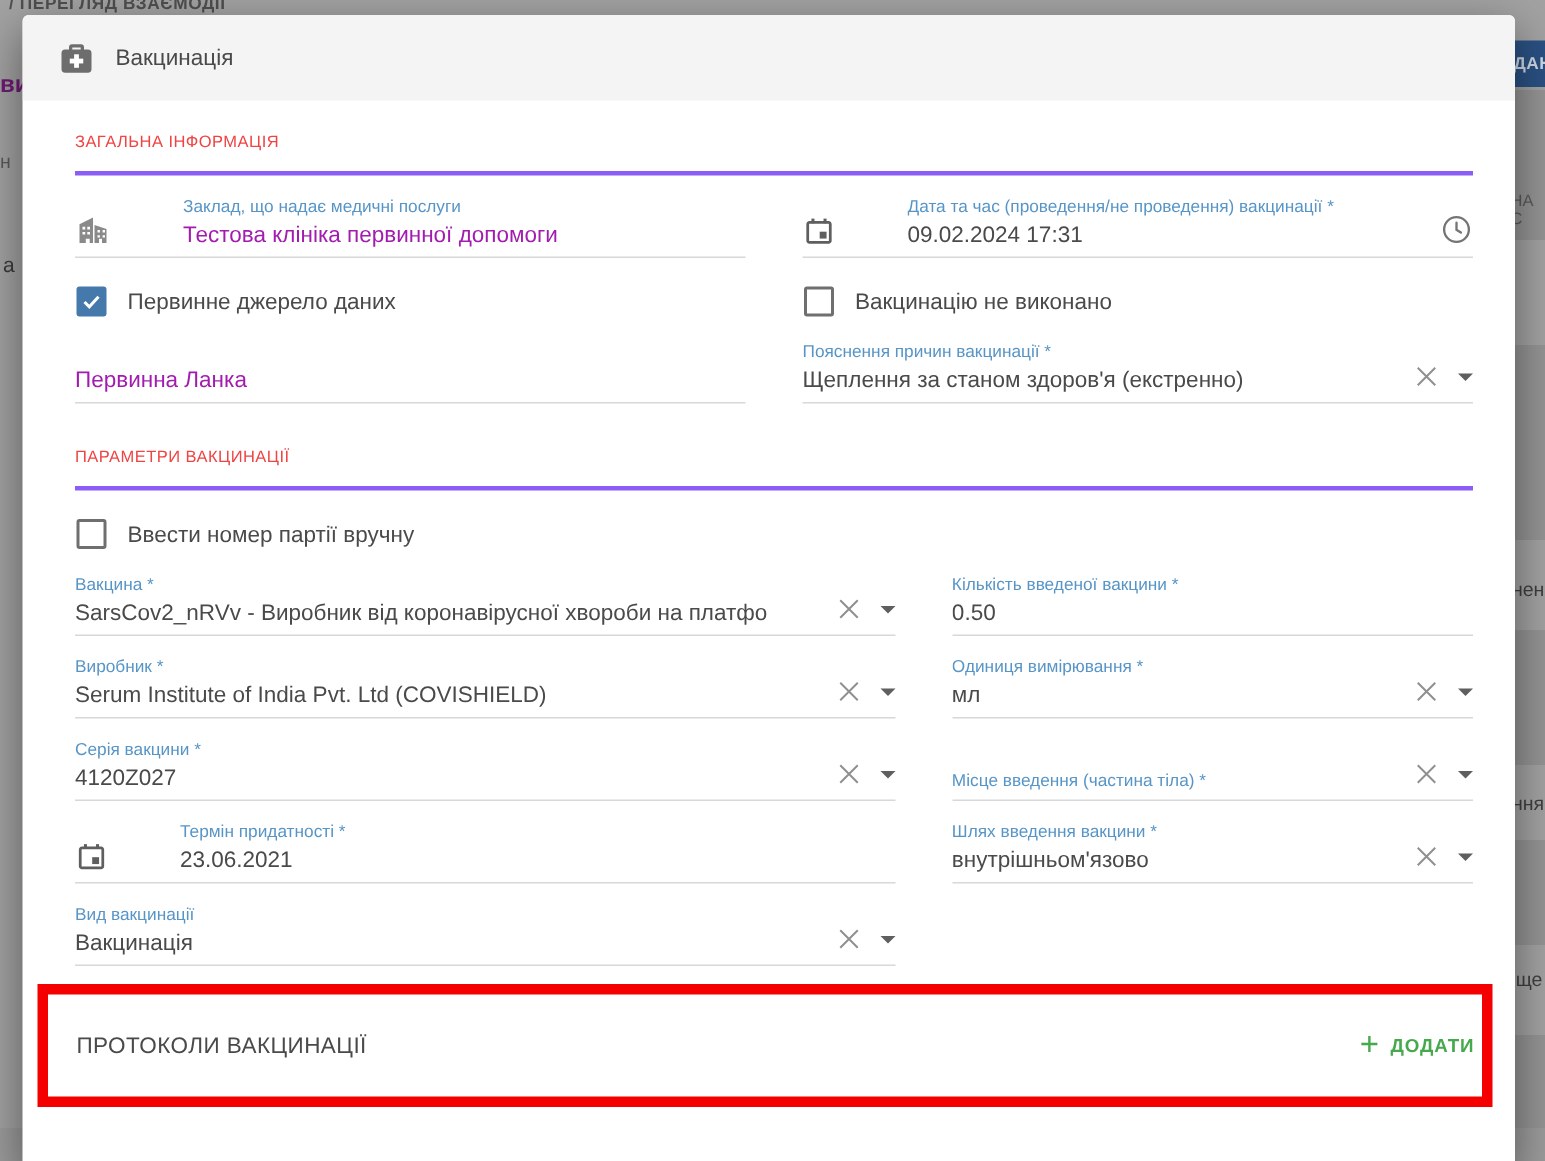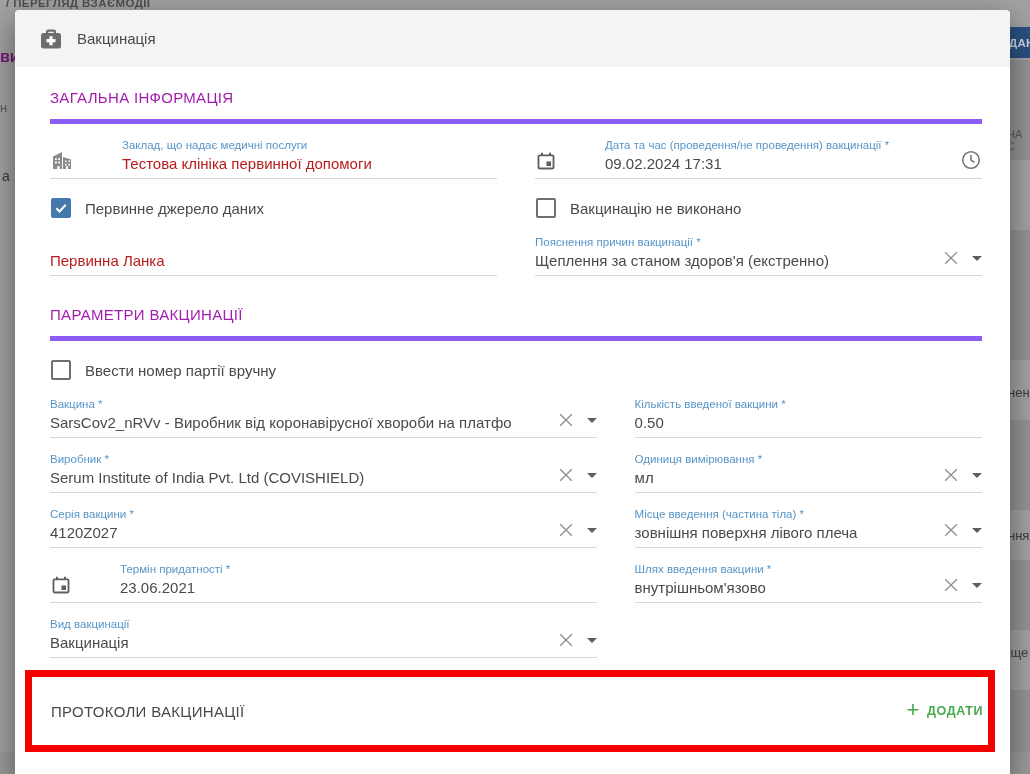--- a/index.html
+++ b/index.html
@@ -23,35 +23,35 @@
   
   .modal { position:absolute; left:15px; top:10px; width:995px; height:768px;
     background:#ffffff; border-radius:4px; box-shadow:0 10px 30px rgba(0,0,0,.45);
     overflow:hidden; }
   .modal-header { height:57px; background:#f4f4f4; display:flex; align-items:center;
     padding:0 23px; border-radius:4px 4px 0 0; }
   .modal-title { font-size:15px; color:#4a4a4a; margin-left:13px; }
 
   .content { padding:0 28px 0 35px; }
 
-  .section-heading { font-size:15px; color:#a21caf; letter-spacing:.3px;
-    padding:22px 0 13px 0; border-bottom:5px solid #8b5cf6; }
+  .section-heading { font-size:11px; color:#ef4444; letter-spacing:.3px;
+    padding:22px 0 13px 0; border-bottom:3px solid #8b5cf6; }
 
   .grid { display:grid; grid-template-columns:1fr 1fr; column-gap:38px; }
 
   
   .field { display:flex; align-items:flex-end; border-bottom:1px solid #d8d8d8;
     padding-bottom:5px; height:46px; margin-top:9px;gap:36px; }
   .field .f-icon { flex:0 0 auto; margin-right:12px; display:flex; align-items:flex-end; padding-bottom:1px; }
   .f-main { flex:1 1 auto; min-width:0; }
   .f-label { font-size:11.5px; color:#5795c7; line-height:14px; white-space:nowrap;
     overflow:hidden; }
   .f-value { font-size:15px; color:#4a4a4a; line-height:19px; margin-top:2px;
     white-space:nowrap; overflow:hidden; }
-  .f-value.dim { color:#b91c1c; }
+  .f-value.dim { color:#a21caf; }
   .adorn { flex:0 0 auto; display:flex; align-items:center; gap:11px; padding-left:8px; padding-bottom:2px; }
   .caret { width:0; height:0; border-left:5px solid transparent; border-right:5px solid transparent;
     border-top:5px solid #5f5f5f; }
 
   
   .check-row { display:flex; align-items:center; margin:17px 0 10px 0; height:24px; }
   .checkbox { width:20px; height:20px; border-radius:2px; margin-left:1px;
     display:flex; align-items:center; justify-content:center; cursor:pointer; }
   .checkbox.checked { background:#4679ab; }
   .checkbox.unchecked { background:#fff; border:2px solid #6f6f6f; }
@@ -258,21 +258,20 @@
             <svg width="20" height="20" viewBox="0 0 24 24" stroke="#8f8f8f" stroke-width="1.6">
                 <path d="M5 5l14 14M19 5L5 19"></path>
               </svg>
           </span>
           <span class="caret"></span>
         </div>
       </div>
       <div class="field">
         <div class="f-main">
           <div class="f-label">Місце введення (частина тіла) *</div>
-          <div class="f-value">зовнішня поверхня лівого плеча</div>
         </div>
         <div class="adorn">
           <span>
             <svg width="20" height="20" viewBox="0 0 24 24" stroke="#8f8f8f" stroke-width="1.6">
                 <path d="M5 5l14 14M19 5L5 19"></path>
               </svg>
           </span>
           <span class="caret"></span>
         </div>
       </div>

